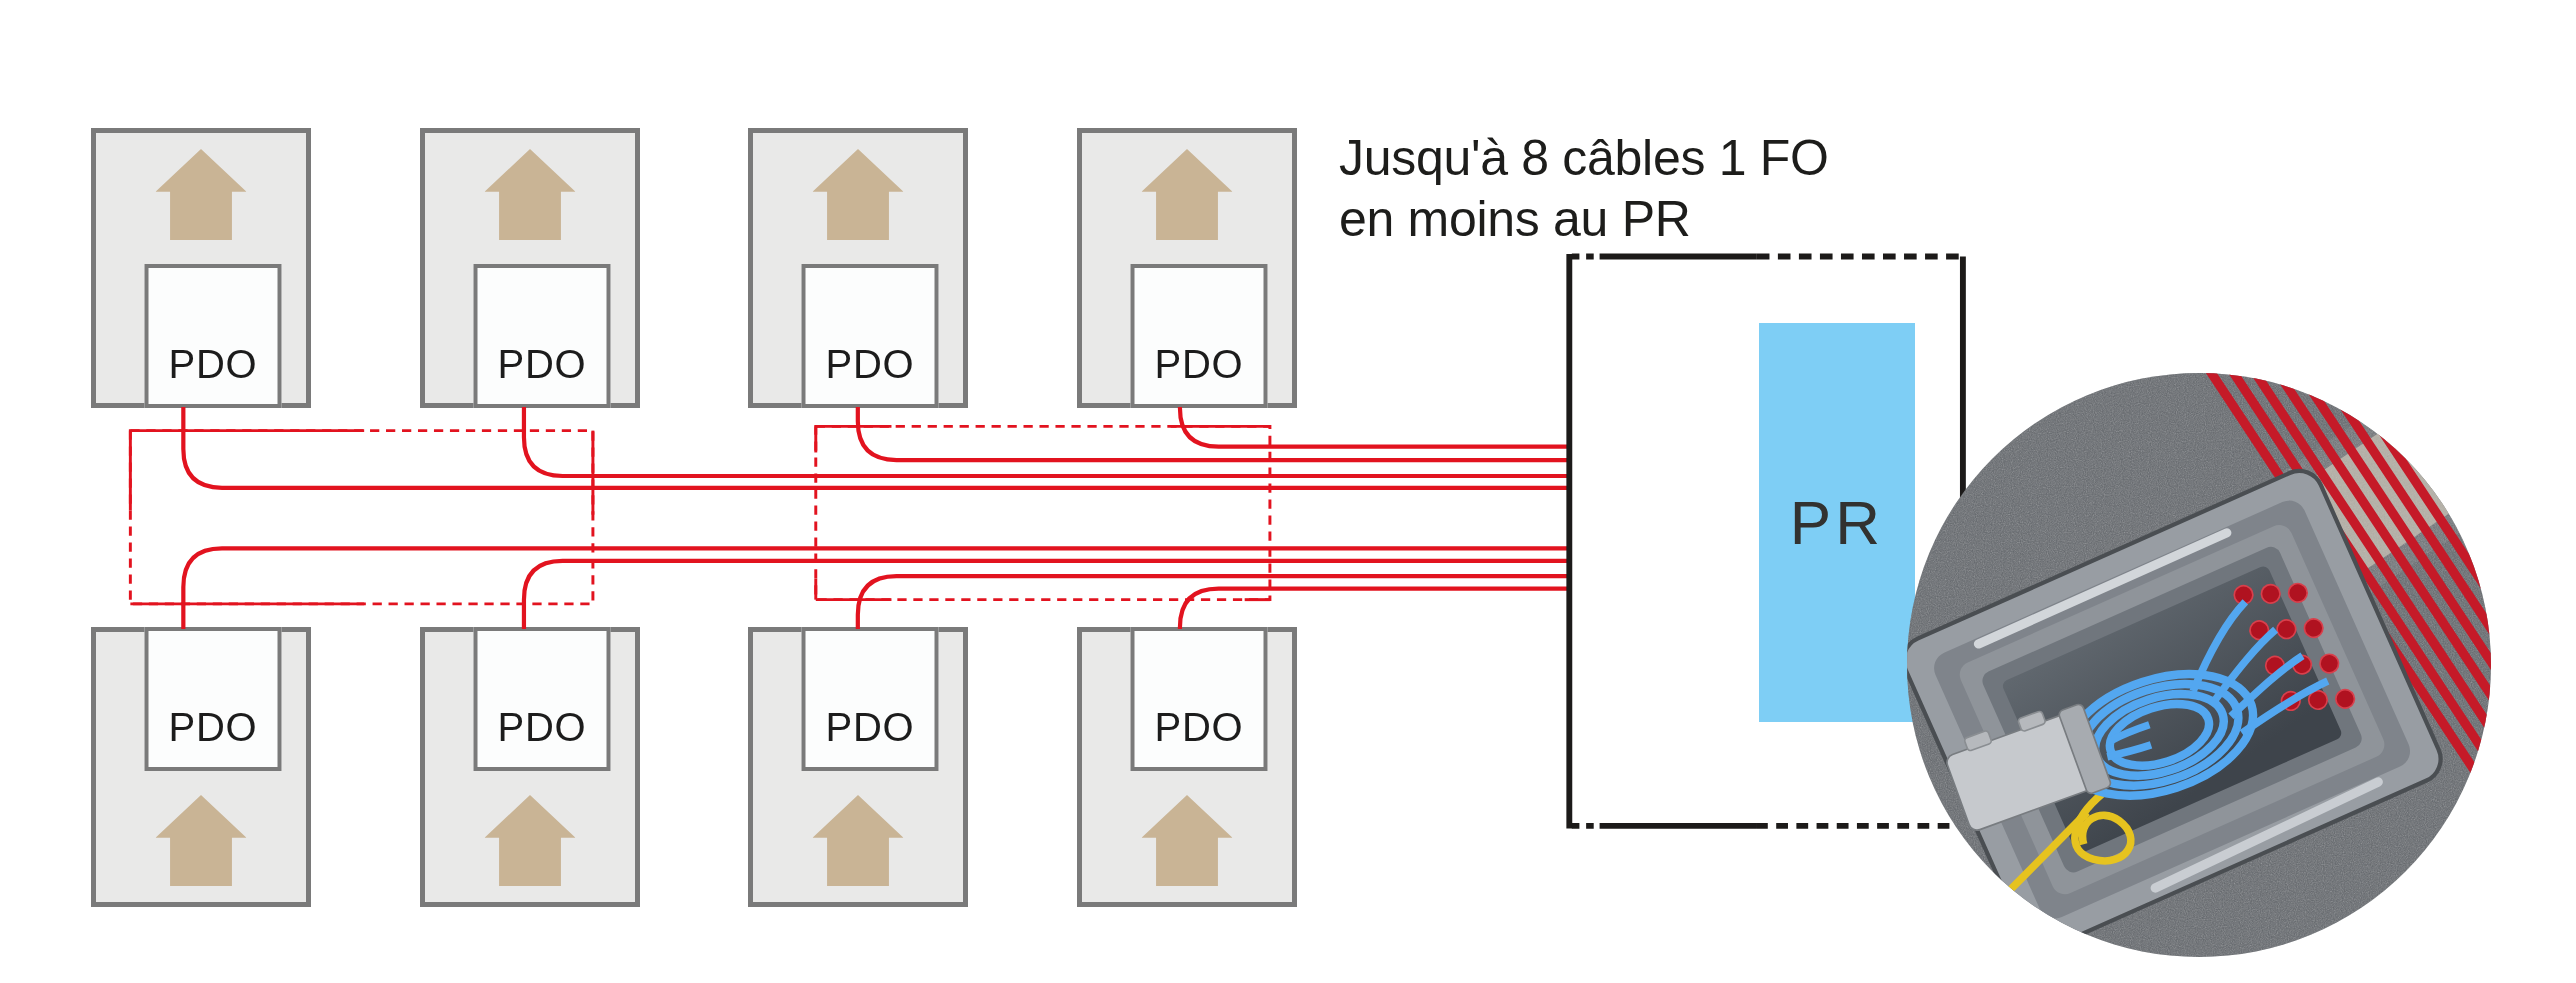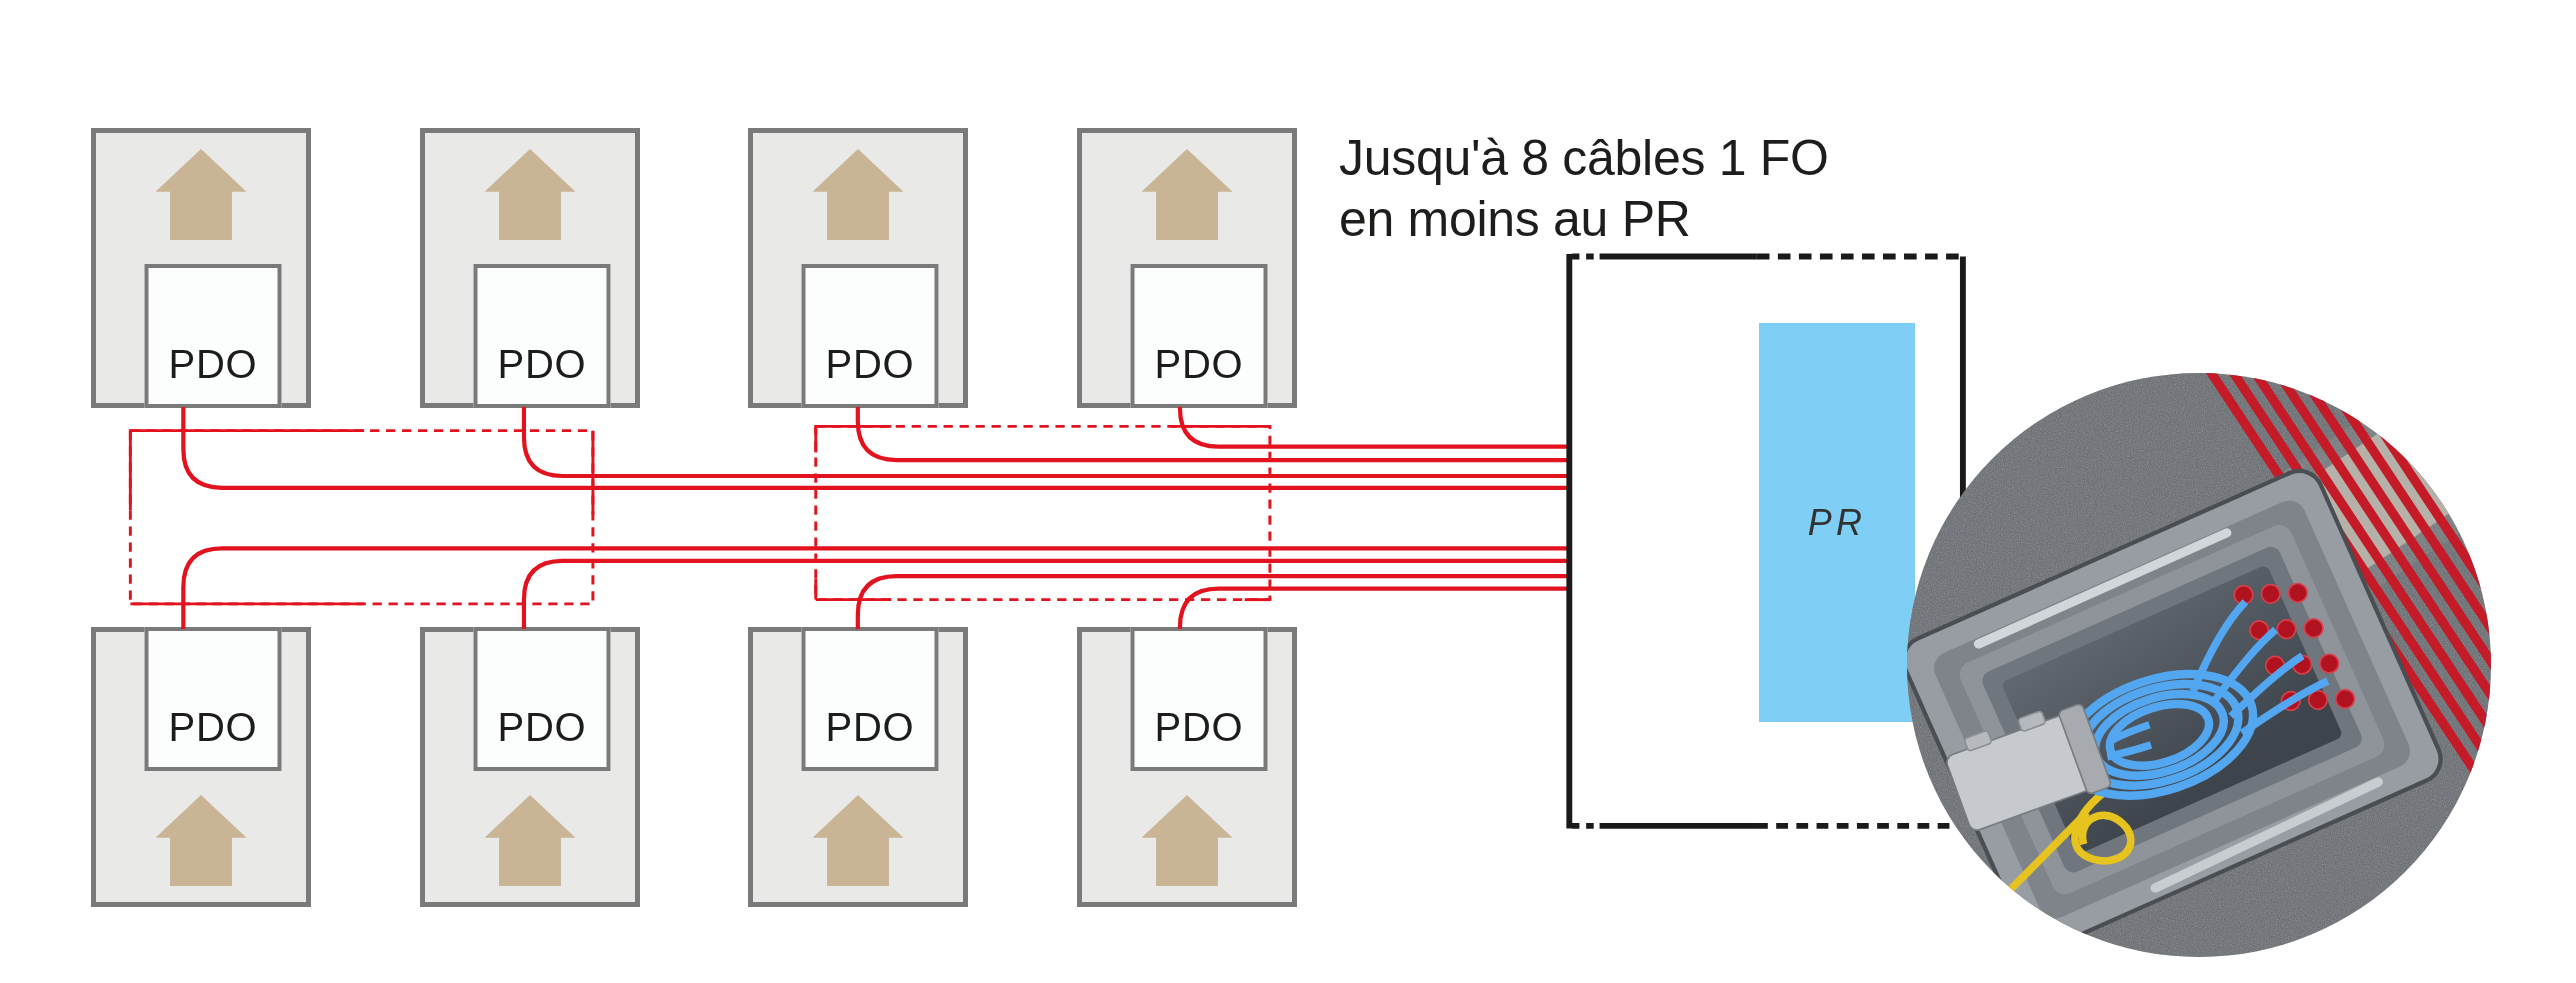--- a/index.html
+++ b/index.html
@@ -28,21 +28,21 @@
   
   #wires{position:absolute;left:0;top:0;}
 
   
   .caption{position:absolute;left:1339px;top:128px;font-size:50px;line-height:1.22;
            color:var(--c-text);letter-spacing:-0.3px;white-space:nowrap;}
 
   
   .pr-box{position:absolute;left:1759px;top:323px;width:156px;height:399px;background:var(--c-pr_blue);
           display:flex;align-items:center;justify-content:center;}
-  .pr-label{font-size:36px;letter-spacing:4.2px;color:#323230;font-style:italic;}
+  .pr-label{font-size:62px;letter-spacing:4.2px;color:#323230;}
 
   
   .legend{position:absolute;left:2020px;top:56px;}
   .legend-row{display:flex;align-items:center;height:66px;}
   .legend-row + .legend-row{margin-top:5px;}
   .legend-row:last-child{margin-top:18.5px;}
   .swatch-cell{width:74px;display:flex;align-items:center;justify-content:flex-start;flex:0 0 74px;}
   .swatch-line{width:52px;height:5px;background:var(--c-red);}
   .swatch-house{width:49px;height:64px;background:var(--c-house);
         clip-path:polygon(50% 0,100% 47%,84% 47%,84% 100%,16% 100%,16% 47%,0 47%);}

